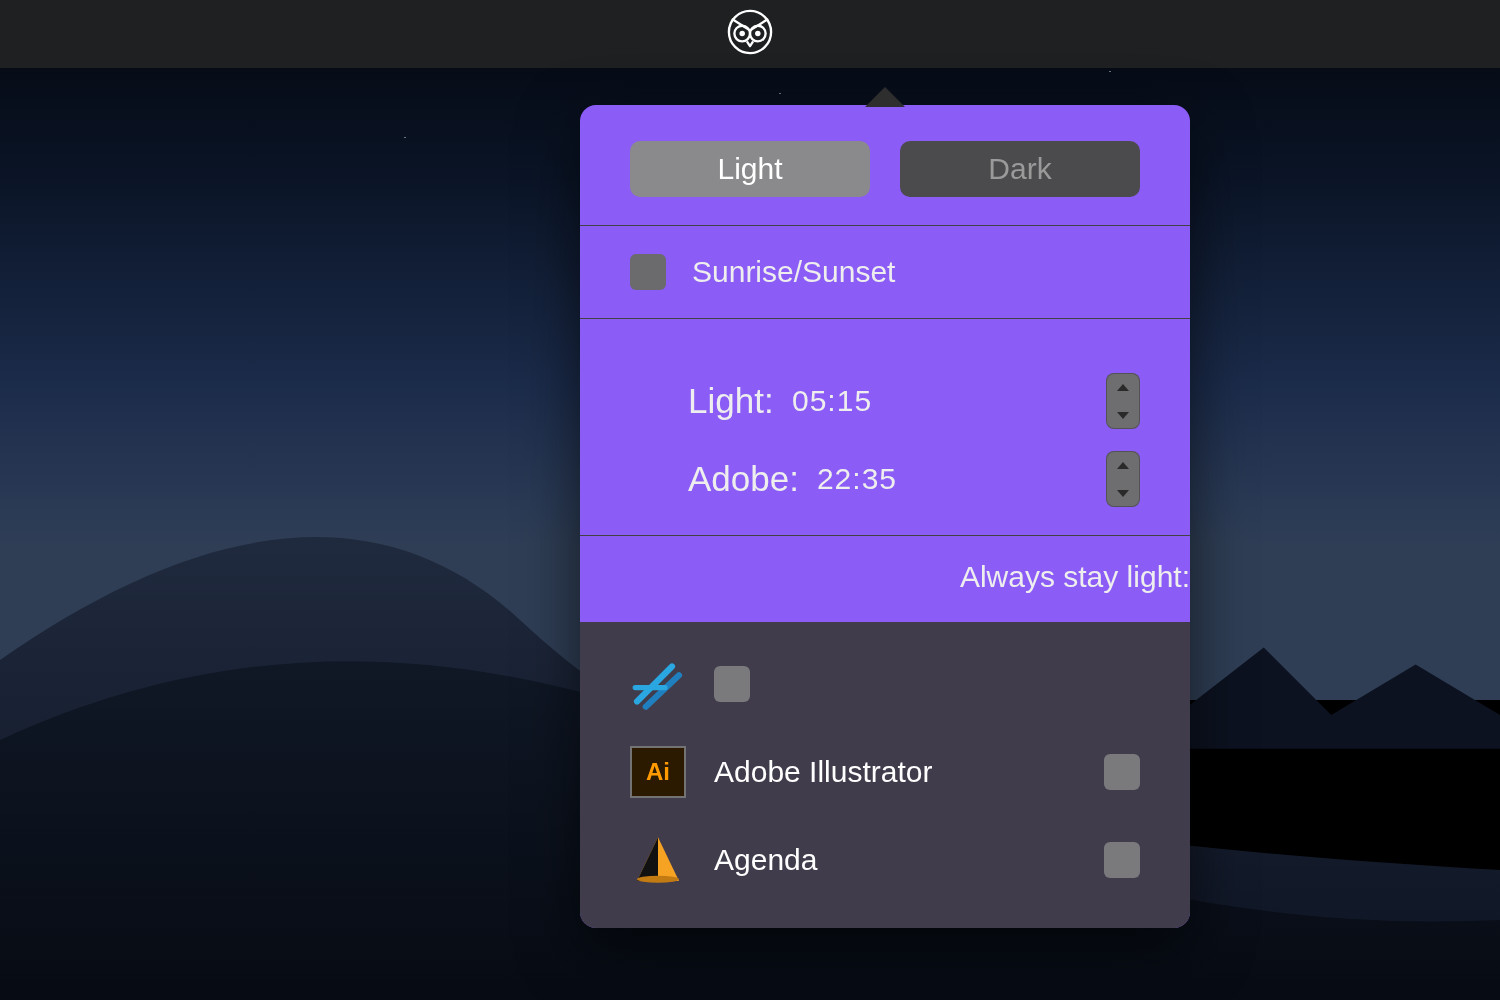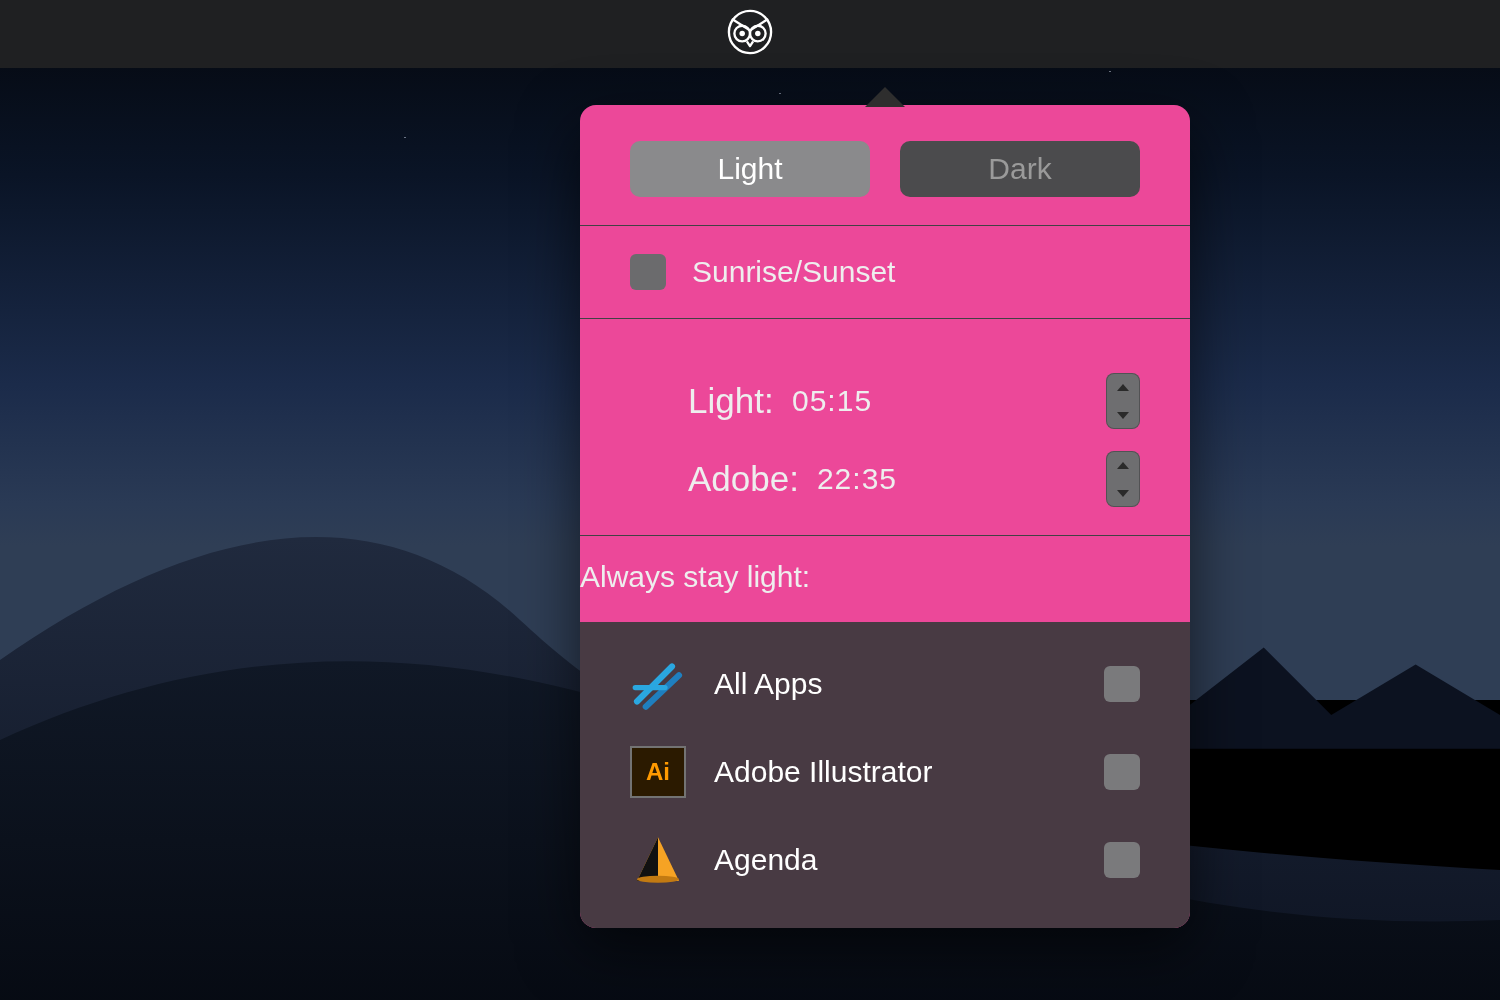--- a/index.html
+++ b/index.html
@@ -24,21 +24,21 @@
     radial-gradient(1px 1px at 70% 27%, #cfd8ea 50%, transparent 51%),
     radial-gradient(1px 1px at 88% 24%, #cfd8ea 50%, transparent 51%);
     opacity:.5;}
   .mountains{position:absolute;left:55%;right:0;top:58%;height:20%;}
   .dune1{position:absolute;left:0;right:0;bottom:0;height:60%;}
   .dune2{position:absolute;left:0;right:0;bottom:0;height:38%;}
 
   .menubar{position:absolute;left:0;top:0;right:0;height:68px;background:#1f2022;display:flex;align-items:center;justify-content:center;}
   .owl{color:#fff;}
 
-  .popover{position:absolute;left:580px;top:105px;width:610px;background:#ec4899;border-radius:16px;box-shadow:0 20px 60px rgba(0,0,0,.6);padding-bottom:0;color:#ddd;}
+  .popover{position:absolute;left:580px;top:105px;width:610px;background:#8b5cf6;border-radius:16px;box-shadow:0 20px 60px rgba(0,0,0,.6);padding-bottom:0;color:#ddd;}
   .popover::before{content:"";position:absolute;top:-18px;left:50%;transform:translateX(-50%);border-left:20px solid transparent;border-right:20px solid transparent;border-bottom:20px solid #2e2e2e;}
 
   .seg{display:flex;gap:30px;justify-content:center;padding:36px 50px 28px;}
   .seg button{flex:1;height:56px;border:none;border-radius:10px;font-size:30px;cursor:pointer;}
   .seg .on{background:#8a8a8c;color:#fff;}
   .seg .off{background:#4b4b4d;color:#9a9a9a;}
 
   .sep{height:1px;background:#424244;margin:0;}
 
   .row{padding:28px 50px;}
@@ -49,21 +49,21 @@
   .sched-times{margin-top:26px;padding-left:58px;}
   .trow{display:flex;align-items:center;gap:18px;margin-bottom:22px;}
   .trow:last-child{margin-bottom:0;}
   .tlabel{min-width:86px;font-size:35px;color:#eee;}
   .tval{font-size:30px;color:#eee;letter-spacing:1px;min-width:120px;}
   .stepper{margin-left:auto;width:34px;height:56px;background:#6e6e70;border-radius:8px;display:flex;flex-direction:column;align-items:center;justify-content:space-around;box-shadow:inset 0 0 0 1px rgba(0,0,0,.25);} 
   .stepper .up,.stepper .dn{width:0;height:0;border-left:6px solid transparent;border-right:6px solid transparent;}
   .stepper .up{border-bottom:7px solid #2a2a2a;}
   .stepper .dn{border-top:7px solid #2a2a2a;}
 
-  .always{padding:24px 0 28px;text-align:left;font-size:30px;color:#eee;}
+  .always{padding:24px 0 28px;text-align:right;font-size:30px;color:#eee;}
 
   .apps{background:rgba(58,58,60,.92);border-bottom-left-radius:16px;border-bottom-right-radius:16px;padding:18px 50px 24px;}
   .app{display:flex;align-items:center;gap:28px;padding:16px 0;}
   .app .ico{width:56px;height:56px;flex:none;display:flex;align-items:center;justify-content:center;}
   .app .nm{font-size:30px;color:#fff;flex:1;}
   .app .box{background:#7a7a7c;}
   .ai-box{width:52px;height:48px;background:#2b1a00;border:2px solid #737373;display:flex;align-items:center;justify-content:center;color:#ff9a00;font-weight:700;font-size:24px;font-family:Helvetica,Arial,sans-serif;}
 </style>
 </head>
 <body>
@@ -161,21 +161,20 @@
 
     <div class="apps">
       <div class="app">
         <span class="ico">
           <svg width="56" height="56" viewBox="0 0 64 64">
             <path d="M8 52 L48 12" stroke="#2aa7e0" stroke-width="7" stroke-linecap="round"></path>
             <path d="M18 58 L56 22" stroke="#1f7fbf" stroke-width="7" stroke-linecap="round"></path>
             <path d="M6 36 L40 36" stroke="#2aa7e0" stroke-width="6" stroke-linecap="round"></path>
           </svg>
         </span>
-        <span class="nm">All Apps</span>
         <span class="box"></span>
       </div>
       <div class="app">
         <span class="ico">
           <span class="ai-box">Ai</span>
         </span>
         <span class="nm">Adobe Illustrator</span>
         <span class="box"></span>
       </div>
       <div class="app">

